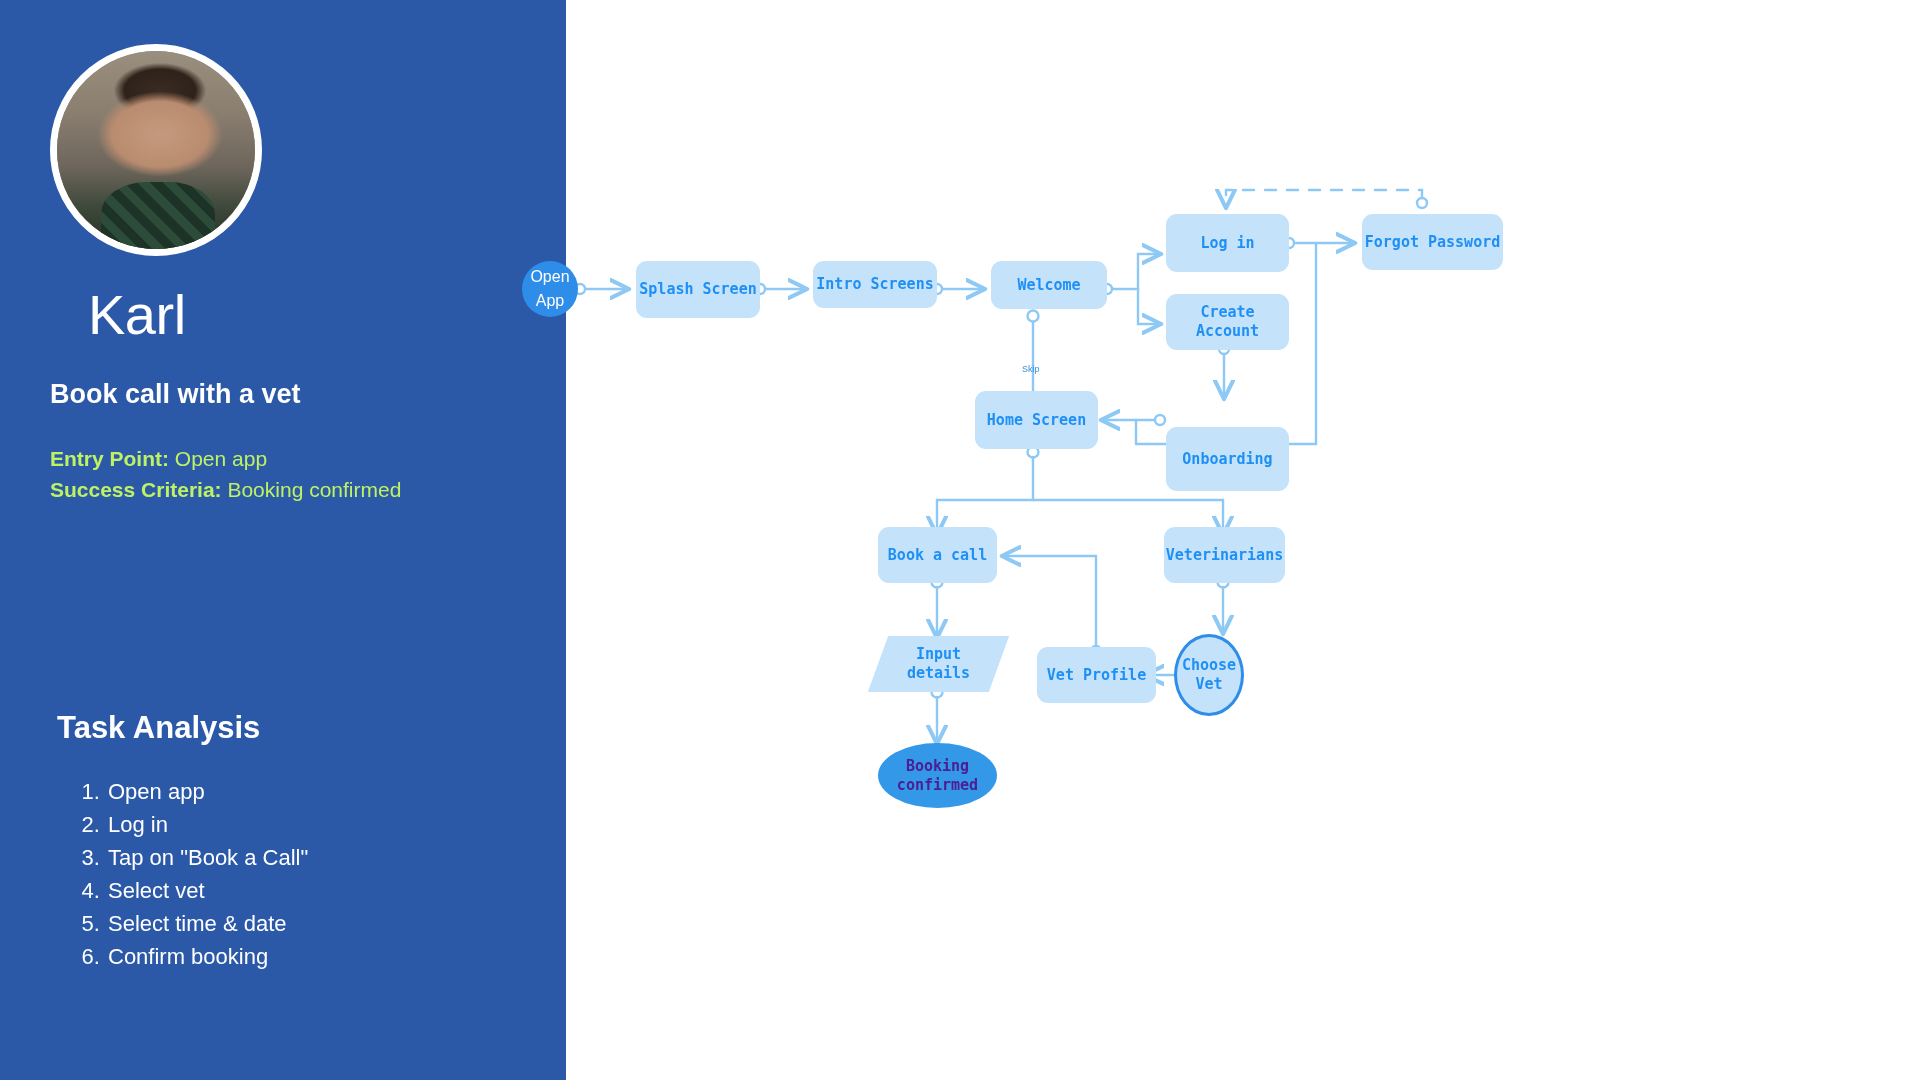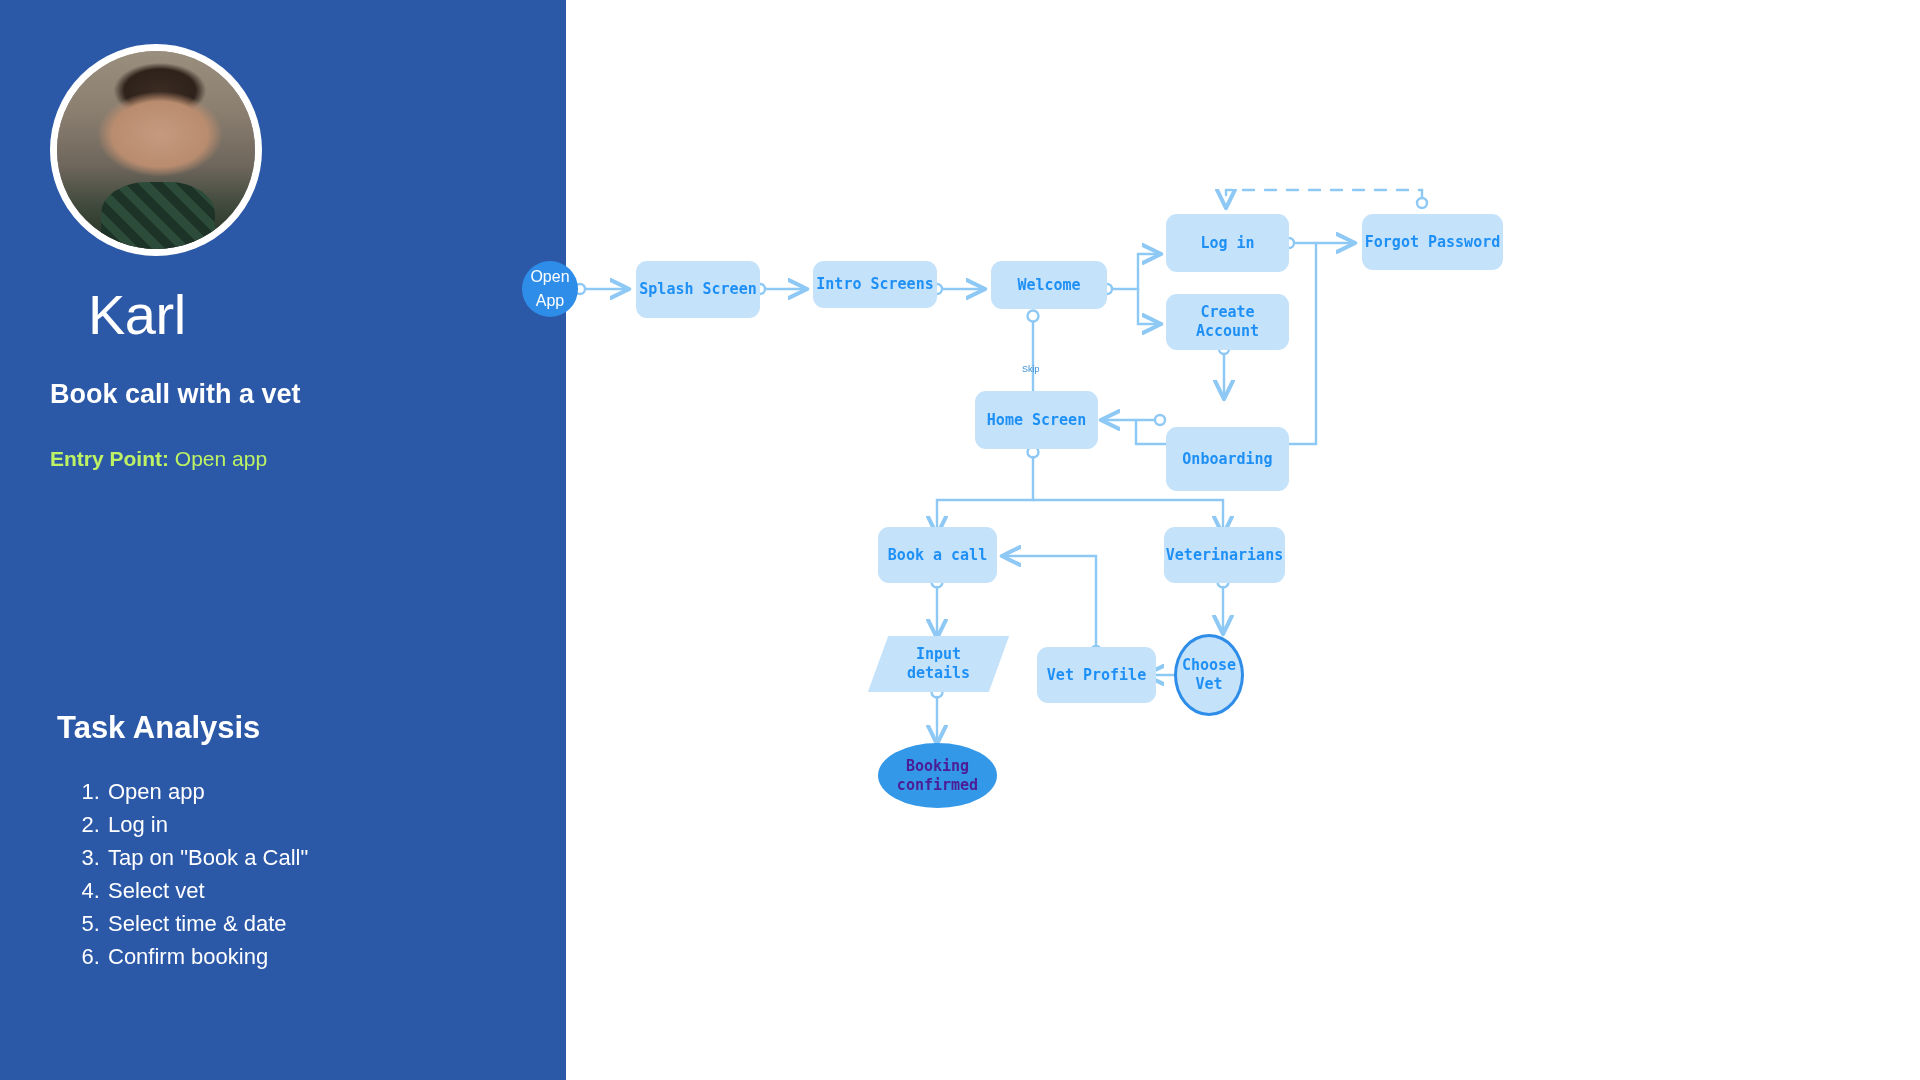--- a/index.html
+++ b/index.html
@@ -128,20 +128,23 @@
     </div>
 
     <div class="persona-name">Karl</div>
 
     <div class="persona-task">Book call with a vet</div>
 
     <div class="meta-block">
       <div class="meta-line">
         <b>Entry Point:</b><span> Open app</span>
       </div>
+      <div class="meta-line">
+        <b>Success Criteria:</b><span> Booking confirmed</span>
+      </div>
     </div>
 
     <div class="ta-title">Task Analysis</div>
 
     <ol class="ta-list">
       <li>Open app</li>
       <li>Log in</li>
       <li>Tap on "Book a Call"</li>
       <li>Select vet</li>
       <li>Select time &amp; date</li>

